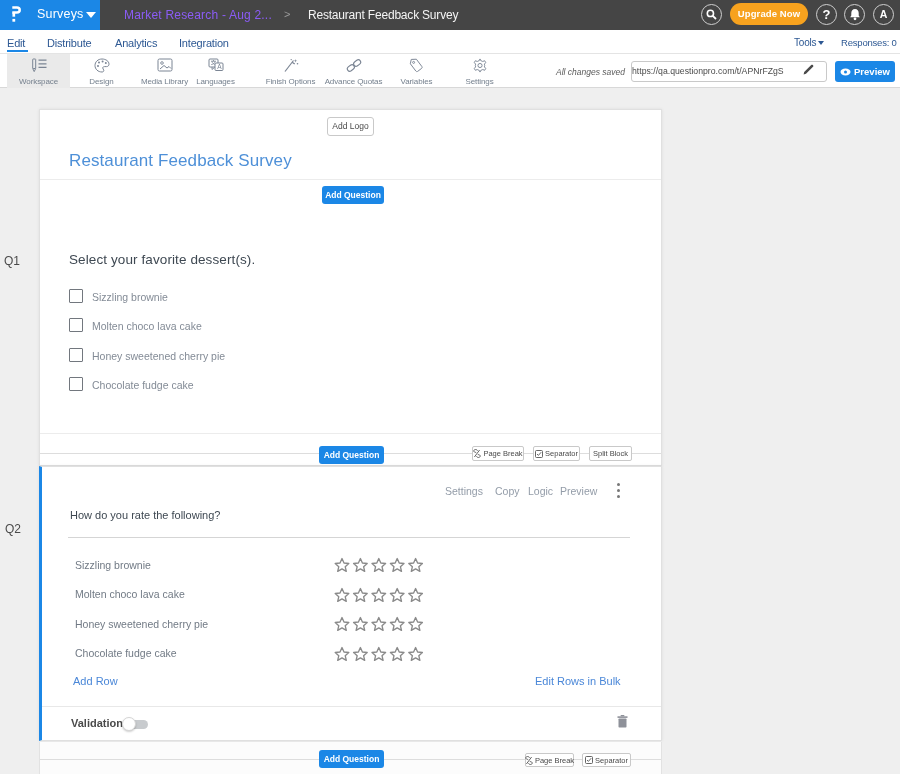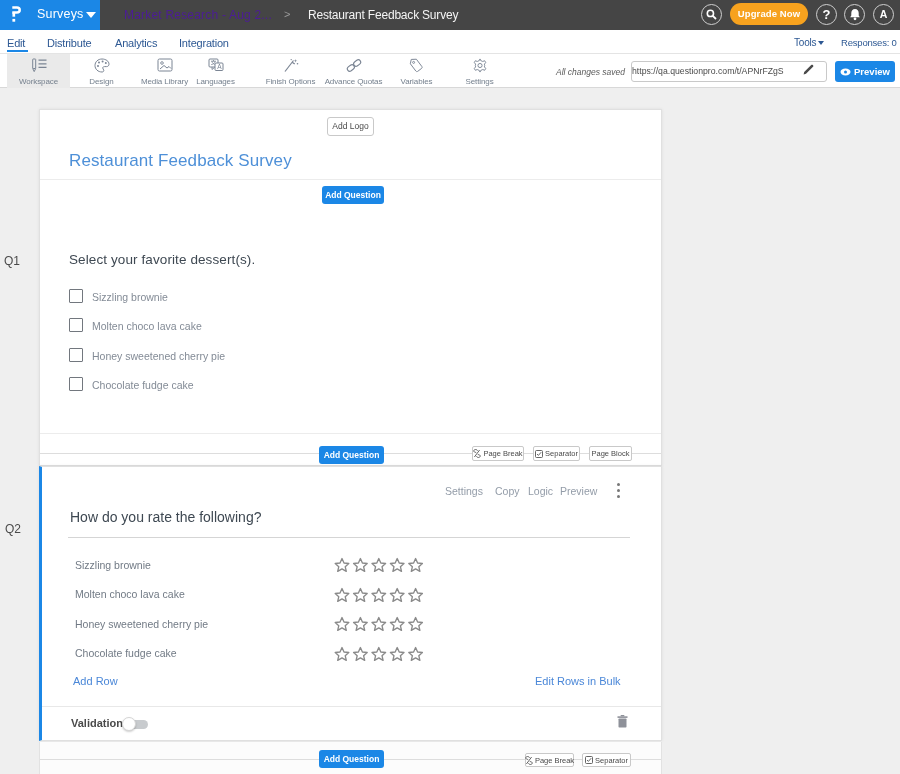--- a/index.html
+++ b/index.html
@@ -5,21 +5,21 @@
 * { margin:0; padding:0; box-sizing:border-box; }
 html,body { width:900px; height:774px; }
 body { font-family:"Liberation Sans", sans-serif; position:relative; background:#efefef; overflow:hidden; }
 .abs { position:absolute; }
 
 
 #topbar { left:0; top:0; width:900px; height:30px; background:#454545; }
 #logoarea { left:0; top:0; width:100px; height:30px; background:#1b87e6; }
 #surveys { left:37px; top:7px; color:#fff; font-size:12.5px; letter-spacing:0.2px; }
 #brand-caret { left:86px; top:12px; width:0; height:0; border-left:5px solid transparent; border-right:5px solid transparent; border-top:6px solid #fff; }
-.bc1 { left:124px; top:8px; font-size:12px; color:#4c1d95; letter-spacing:0.2px;}
+.bc1 { left:124px; top:8px; font-size:12px; color:#8b5cf6; letter-spacing:0.2px;}
 .bcsep { left:284px; top:8px; font-size:11px; color:#9a9a9a; }
 .bc2 { left:308px; top:8px; font-size:12px; color:#f4f4f4; letter-spacing:-0.2px;}
 .circ { width:21px; height:21px; border:1.5px solid #cfcfcf; border-radius:50%; top:4px; color:#fff; text-align:center; }
 #upgrade { left:730px; top:3px; width:78px; height:22px; background:#f7a21e; border-radius:11px; color:#fff; font-size:9.5px; font-weight:bold; text-align:center; line-height:22px; letter-spacing:0.1px; }
 
 
 #nav { left:0; top:30px; width:900px; height:24px; background:#fff; border-bottom:1px solid #e4e4e4; }
 .navlink { top:37px; white-space:nowrap; font-size:11px; color:#2d5893; letter-spacing:-0.2px; }
 #edit-underline { left:7px; top:50px; width:21px; height:2px; background:#1b87e6; }
 .navcaret { left:818px; top:41px; width:0; height:0; border-left:3.5px solid transparent; border-right:3.5px solid transparent; border-top:4px solid #2d5893; }
@@ -212,33 +212,33 @@
     </svg>
     <span>Page Break</span>
   </div>
 <div class="abs smallbtn" style="left:533px; top:446px; width:47px; height:15px; display:flex; align-items:center; justify-content:center; gap:2px;">
     <svg width="8" height="8" viewBox="0 0 8 8" style="flex:none;">
       <rect x="0.5" y="0.5" width="7" height="7" rx="1" stroke="#555" stroke-width="0.9" fill="none"></rect>
       <path d="M2 4 L3.4 5.4 L6.2 2.2" stroke="#555" stroke-width="0.9" fill="none"></path>
     </svg>
     <span>Separator</span>
   </div>
-<div class="abs smallbtn" style="left:589px; top:446px; width:43px; height:15px; line-height:13px;">Page Block</div>
+<div class="abs smallbtn" style="left:589px; top:446px; width:43px; height:15px; line-height:13px;">Split Block</div>
 
 <div class="abs card" style="left:39px; top:466px; width:623px; height:275px; border-left:3px solid #1b87e6;"></div>
 <div class="abs hlink" style="left:445px; top:485px;">Settings</div>
 <div class="abs hlink" style="left:495px; top:485px;">Copy</div>
 <div class="abs hlink" style="left:528px; top:485px;">Logic</div>
 <div class="abs hlink" style="left:560px; top:485px;">Preview</div>
 <div class="abs" style="left:617px; top:483px; width:3px;">
   <div style="width:3px;height:3px;border-radius:50%;background:#777;margin-bottom:3px;"></div>
   <div style="width:3px;height:3px;border-radius:50%;background:#777;margin-bottom:3px;"></div>
   <div style="width:3px;height:3px;border-radius:50%;background:#777;"></div>
 </div>
-<div class="abs" style="left:70px; top:509px; font-size:14px; color:#3e4852;">How do you rate the following?</div>
+<div class="abs" style="left:70px; top:509px; font-size:11px; color:#3e4852;">How do you rate the following?</div>
 <div class="abs" style="left:68px; top:537px; width:562px; height:1px; background:#d5d5d5;"></div>
 
 <div class="abs rowlabel" style="left:75px; top:559px;">Sizzling brownie</div>
 <div class="abs rowlabel" style="left:75px; top:588px;">Molten choco lava cake</div>
 <div class="abs rowlabel" style="left:75px; top:618px;">Honey sweetened cherry pie</div>
 <div class="abs rowlabel" style="left:75px; top:647px;">Chocolate fudge cake</div>
 
 <svg class="abs" style="left:334px; top:557px;" width="90" height="16" viewBox="0 0 90 16">
   <g stroke="#8a8a8a" stroke-width="1.35" fill="none" stroke-linejoin="round">
     <path id="st" d="M8 1.5 L10 6 L14.8 6.5 L11.2 9.7 L12.3 14.4 L8 11.9 L3.7 14.4 L4.8 9.7 L1.2 6.5 L6 6 Z"></path>

